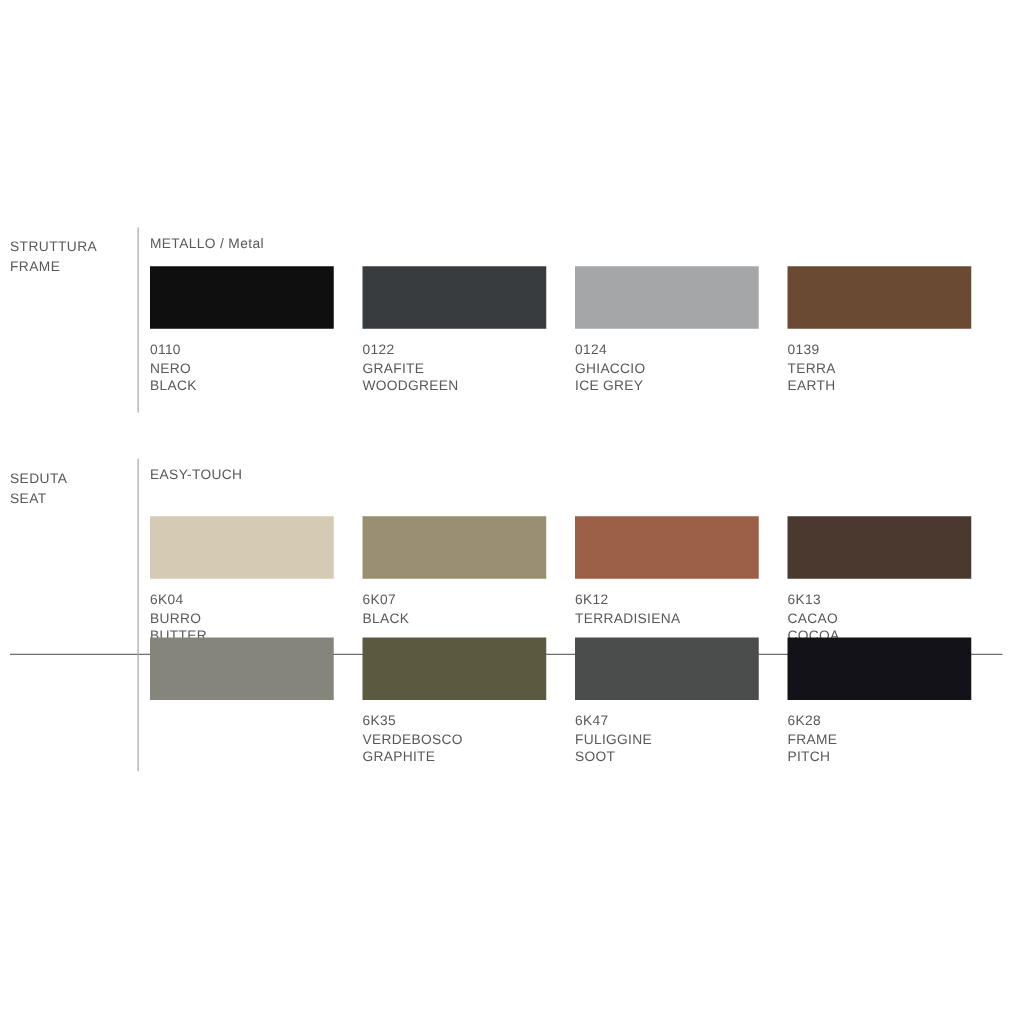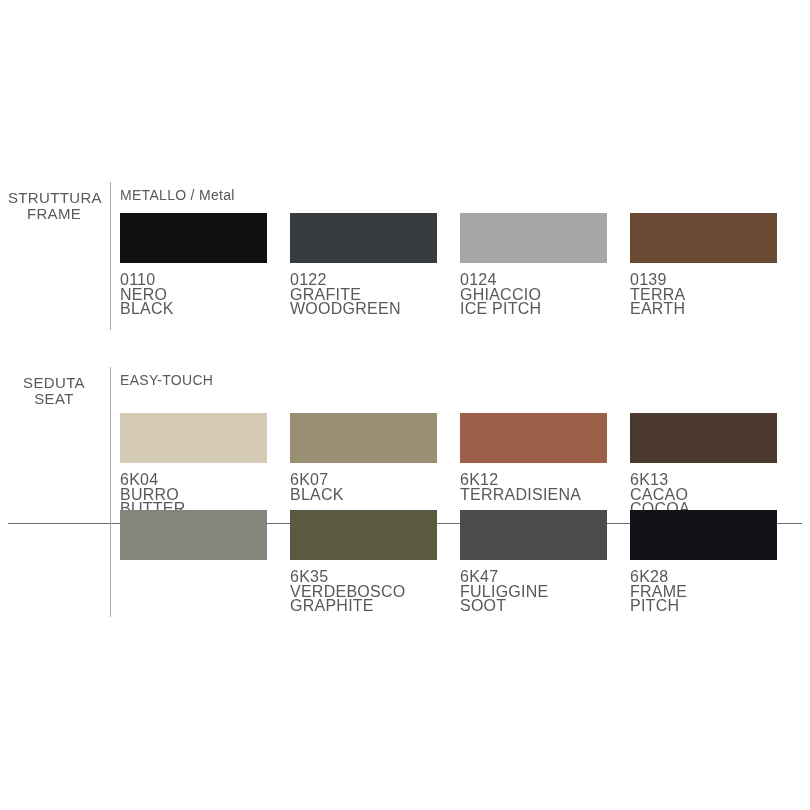--- a/index.html
+++ b/index.html
@@ -41,45 +41,44 @@
     background: #6d6e71;
   }
   #rule-frame { top: 341px; }
 
   
   .cat-label {
     position: absolute;
     left: 8px;
     top: 8px;
     width: 92px;
-    font-size: 15px;
+    font-size: 11px;
     line-height: 16px;
     letter-spacing: 0.35px;
     color: #58595b;
-    text-align: center;
   }
   .cat-label .line { display: block; white-space: nowrap; }
 
   
   .col-divider {
     position: absolute;
     left: 110px;
     top: 0;
     width: 1px;
     background: #a7a9ac;
   }
   #divider-frame { height: 148px; }
   #divider-seat  { height: 250px; }
 
   
   .material {
     position: absolute;
     left: 120px;
     top: 6px;
-    font-size: 14px;
+    font-size: 11px;
     letter-spacing: 0.3px;
     line-height: 14px;
     color: #58595b;
     white-space: nowrap;
   }
 
   
   .swatch-row {
     position: absolute;
     left: 120px;
@@ -95,21 +94,21 @@
     width: 147px;
     flex: 0 0 147px;
   }
   .swatch-chip {
     width: 147px;
     height: 50px;
     display: block;
   }
   .swatch-caption {
     margin-top: 10px;
-    font-size: 16px;
+    font-size: 11px;
     line-height: 14.5px;
     letter-spacing: 0.25px;
     color: #58595b;
   }
   .swatch-caption .cap-line {
     display: block;
     white-space: nowrap;
   }
   .cap-code { }
   .cap-it { }
@@ -149,21 +148,21 @@
           <span class="cap-line cap-it">GRAFITE</span>
           <span class="cap-line cap-en">WOODGREEN</span>
         </div>
       </div>
 
       <div class="swatch-cell">
         <span class="swatch-chip" style="background:#a5a6a8;"></span>
         <div class="swatch-caption">
           <span class="cap-line cap-code">0124</span>
           <span class="cap-line cap-it">GHIACCIO</span>
-          <span class="cap-line cap-en">ICE PITCH</span>
+          <span class="cap-line cap-en">ICE GREY</span>
         </div>
       </div>
 
       <div class="swatch-cell">
         <span class="swatch-chip" style="background:#6b4a33;"></span>
         <div class="swatch-caption">
           <span class="cap-line cap-code">0139</span>
           <span class="cap-line cap-it">TERRA</span>
           <span class="cap-line cap-en">EARTH</span>
         </div>

